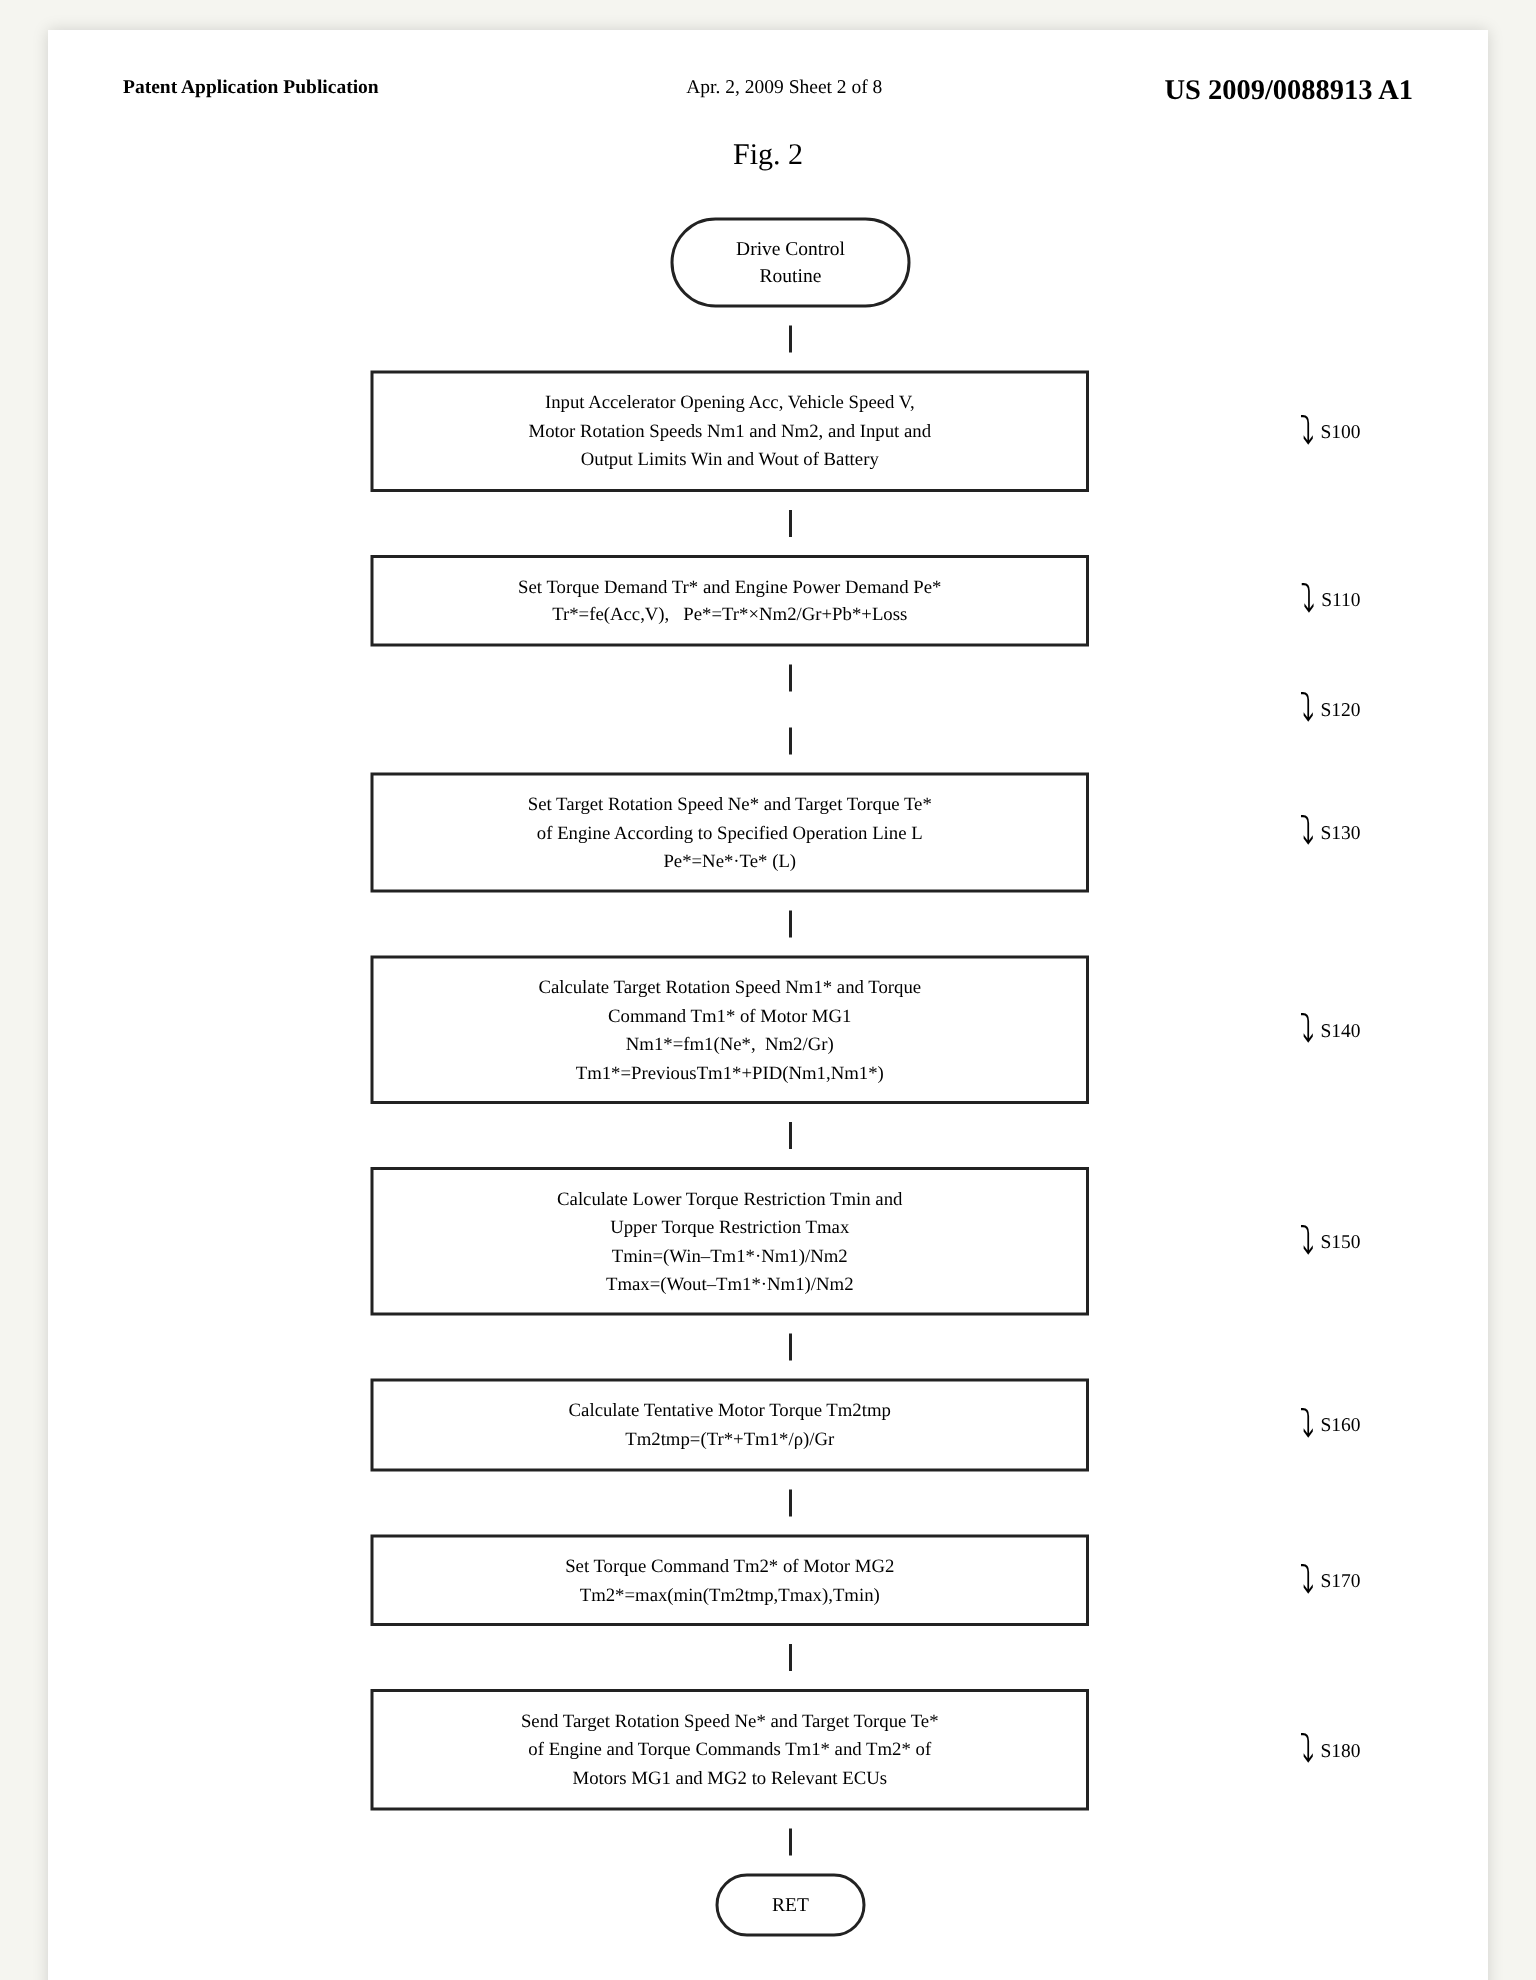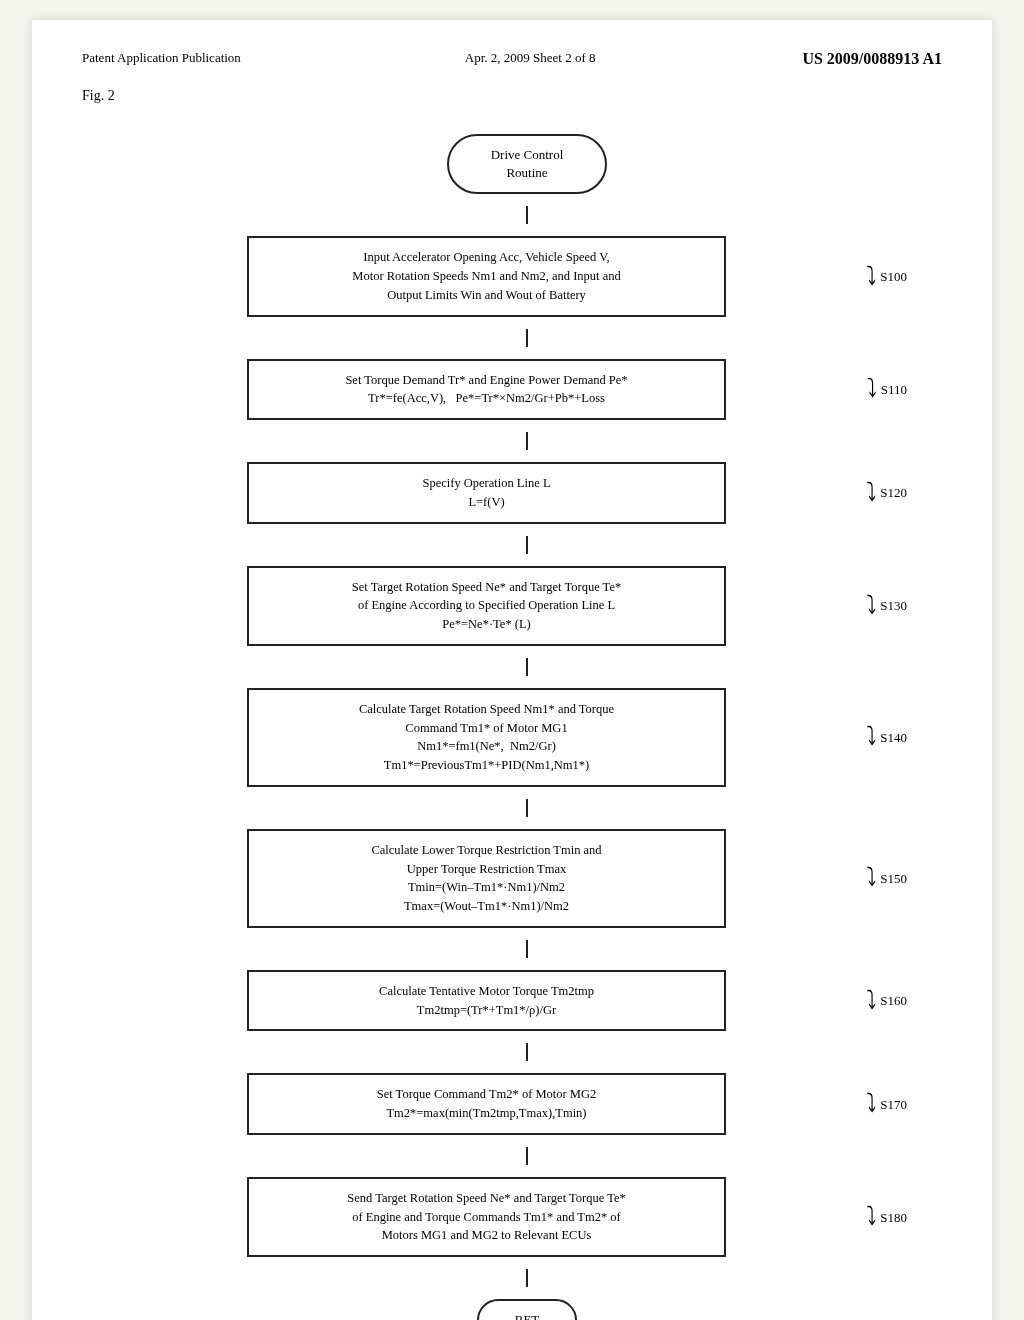--- a/index.html
+++ b/index.html
@@ -22,26 +22,27 @@
     }
     .header {
       display: flex;
       justify-content: space-between;
       align-items: flex-start;
       font-size: 13px;
       font-weight: bold;
       margin-bottom: 20px;
       border-bottom: none;
     }
-    .header-left { font-weight: normal; font-size: 13px; }
+    .header-left { font-weight: bold; font-size: 13px; }
     .header-center { font-weight: normal; font-size: 13px; margin-left: 17px; }
-    .header-right { font-weight: bold; font-size: 16px; }
+    .header-right { font-weight: bold; font-size: 19px; }
 
     .fig-title {
-      font-size: 14px;
+      text-align: center;
+      font-size: 20px;
       margin-bottom: 30px;
     }
 
     .flowchart {
       display: flex;
       flex-direction: column;
       align-items: center;
       gap: 12px;
       position: relative;
       padding-left: 30px;
@@ -176,25 +177,20 @@
         <span class="curved-arrow">⤵</span>
         <span>S110</span>
       </div>
     </div>
 
     <div class="connector-wrapper">
         <div class="connector"></div>
       </div>
 
     <div class="step-row">
-      <div class="step-box-wrapper">
-        <div class="rect-box">
-          <span>Specify Operation Line L<br>L=f(V)</span>
-        </div>
-      </div>
       <div class="step-label">
         <span class="curved-arrow">⤵</span>
         <span>S120</span>
       </div>
     </div>
 
     <div class="connector-wrapper">
         <div class="connector"></div>
       </div>
 

